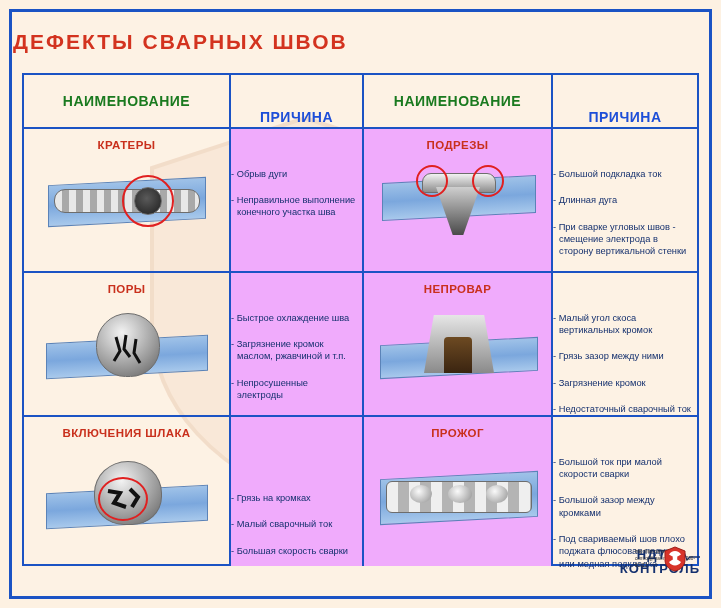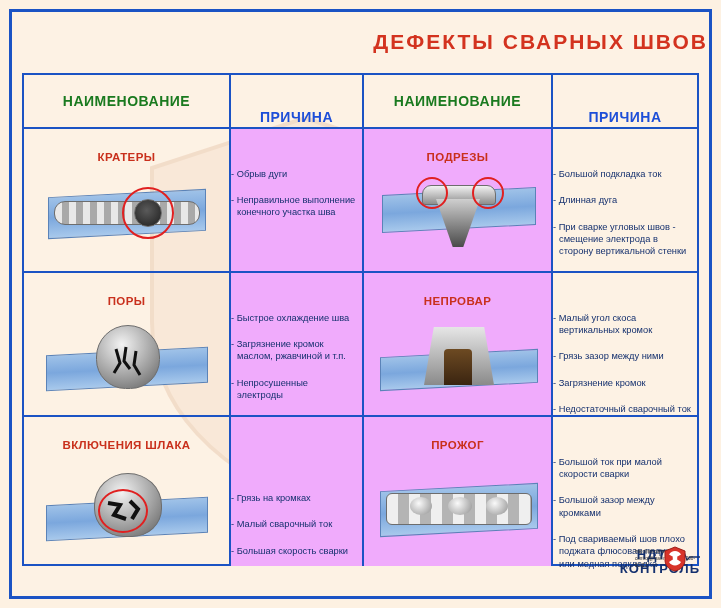--- a/index.html
+++ b/index.html
@@ -28,21 +28,21 @@
     left:140px;top:110px;
     width:330px;height:400px;
     opacity:.35;
     pointer-events:none;
     z-index:3;
   }
   .title{
     position:absolute;
     left:13px;top:30px;
     width:695px;
-    text-align:right;
+    text-align:left;
     font-size:21px;
     font-weight:bold;
     letter-spacing:2px;
     color:#d3331f;
     z-index:5;
   }
   .grid{
     position:absolute;
     left:22px;top:73px;
     width:677px;height:493px;
@@ -68,21 +68,21 @@
     position:absolute;
     box-sizing:border-box;
   }
   .cell.tinted{background:#f0abfc;}
   .label{
     text-align:center;
     font-size:11.5px;
     font-weight:bold;
     color:#c9301c;
     letter-spacing:.4px;
-    margin-top:22px;
+    margin-top:10px;
   }
   .reasons{
     font-size:9.3px;
     color:#14306e;
     line-height:1.32;
     padding:14px 6px 4px 0;
     white-space:pre-line;
   }
   .reasons ul{margin:0;padding:0;list-style:none;}
   .reasons li{margin-bottom:2px;text-indent:-6px;padding-left:6px;}

